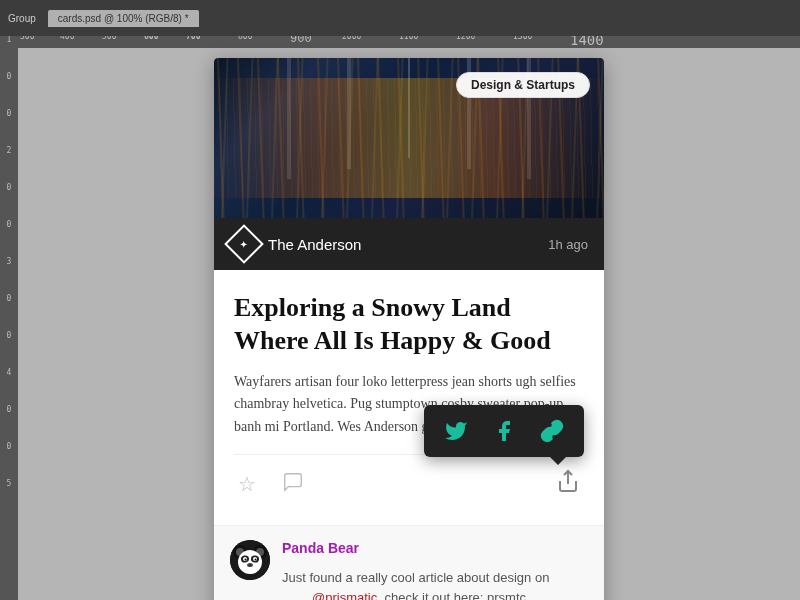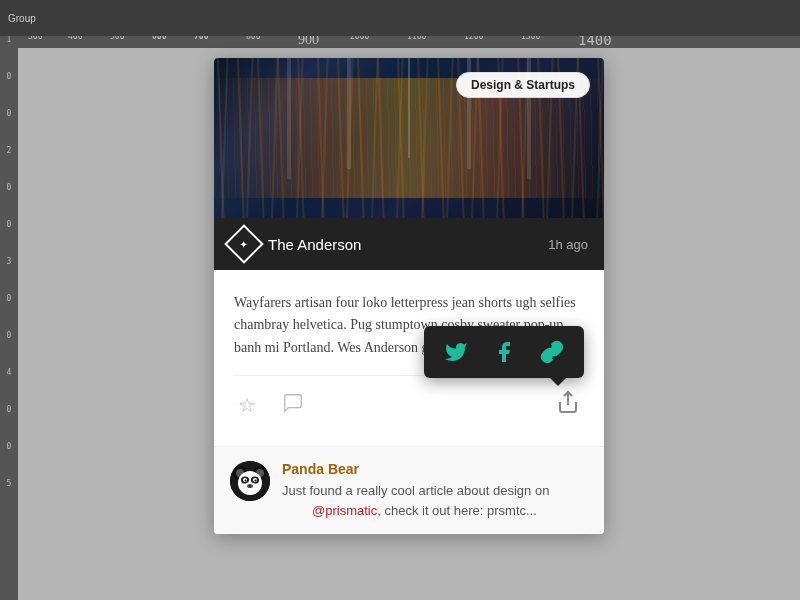--- a/index.html
+++ b/index.html
@@ -339,58 +339,61 @@
       flex-shrink: 0;
       display: flex;
       align-items: center;
       justify-content: center;
       overflow: hidden;
     }
 
     .comment-body {}
 
     .commenter-name {
-      color: #a16207;
+      color: #a21caf;
       font-family: Arial, sans-serif;
       font-size: 14px;
       font-weight: bold;
-      margin-bottom: 4px;
+      margin-bottom: 12px;
     }
 
     .comment-text {
       font-family: Arial, sans-serif;
       font-size: 13px;
       color: #555;
       line-height: 1.5;
     }
 
     .comment-text a {
       color: #b91c1c;
       text-decoration: none;
       margin-left: 30px;
     }
   </style>
 </head>
 <body>
 
 <div class="ps-bar">
   <span style="margin-right:12px; font-size:10px;">Group</span>
+  <div class="ps-bar-tabs">
+    <div class="ps-tab active">cards.psd @ 100% (RGB/8) *</div>
+  </div>
 </div>
 
-<div class="ruler-h" style="top:30px;gap:8px;">
+<div class="ruler-h" style="top:30px;">
   <div style="width:18px; height:100%; background:#3c3c3c; flex-shrink:0;"></div>
   <div style="display:flex; align-items:flex-end; height:100%; flex:1; background:#555; overflow:hidden;">
     <div style="display:flex; width:100%;">
       <div style="color:#bbb; font-size:8px; font-family:monospace; margin-right:2px; padding-left:2px; min-width:40px;">300</div>
       <div style="color:#bbb; font-size:8px; font-family:monospace; margin-right:2px; min-width:40px;">400</div>
       <div style="color:#bbb; font-size:8px; font-family:monospace; margin-right:2px; min-width:40px;">500</div>
       <div style="color:#bbb; font-size:8px; font-family:monospace; margin-right:2px; min-width:40px;font-weight:bold;">600</div>
       <div style="color:#bbb; font-size:8px; font-family:monospace; margin-right:2px; min-width:50px; font-weight:bold;">700</div>
       <div style="color:#bbb; font-size:8px; font-family:monospace; margin-right:2px; min-width:50px;">800</div>
-      <div style="color:#bbb; font-size:14px; font-family:Liberation Serif, serif; margin-right:2px; min-width:50px;">900</div>
+      <div style="color:#bbb; font-size:12px; font-family:Liberation Mono, monospace; margin-right:2px; min-width:50px;">900</div>
       <div style="color:#bbb; font-size:8px; font-family:monospace; margin-right:2px; min-width:55px;">2000</div>
       <div style="color:#bbb; font-size:8px; font-family:monospace; margin-right:2px; min-width:55px;">1100</div>
       <div style="color:#bbb; font-size:8px; font-family:monospace; margin-right:2px; min-width:55px;">1200</div>
       <div style="color:#bbb; font-size:8px; font-family:monospace; margin-right:2px; min-width:55px;">1300</div>
       <div style="color:#bbb; font-size:14px; font-family:monospace; min-width:55px;">1400</div>
     </div>
   </div>
 </div>
 
 <div class="ruler-v">
@@ -425,20 +428,21 @@
       <div class="source-left">
         <div class="source-icon">
           <span class="source-icon-inner">✦</span>
         </div>
         <span class="source-name">The Anderson</span>
       </div>
       <span class="source-time">1h ago</span>
     </div>
 
     <div class="card-body">
+      <div class="card-title">Exploring a Snowy Land Where All Is Happy &amp; Good</div>
       <div class="card-excerpt">Wayfarers artisan four loko letterpress jean shorts ugh selfies chambray helvetica. Pug stumptown cosby sweater pop-up banh mi Portland. Wes Anderson godard e</div>
 
       <div class="card-actions">
         <button class="action-btn">
           <span>☆</span>
         </button>
         <button class="action-btn">
           <span style="font-size:18px; color:#bbb;">
             <svg width="22" height="22" viewBox="0 0 24 24" fill="none" stroke="#bbb" stroke-width="1.5">
               <path d="M21 15a2 2 0 0 1-2 2H7l-4 4V5a2 2 0 0 1 2-2h14a2 2 0 0 1 2 2z"></path>

